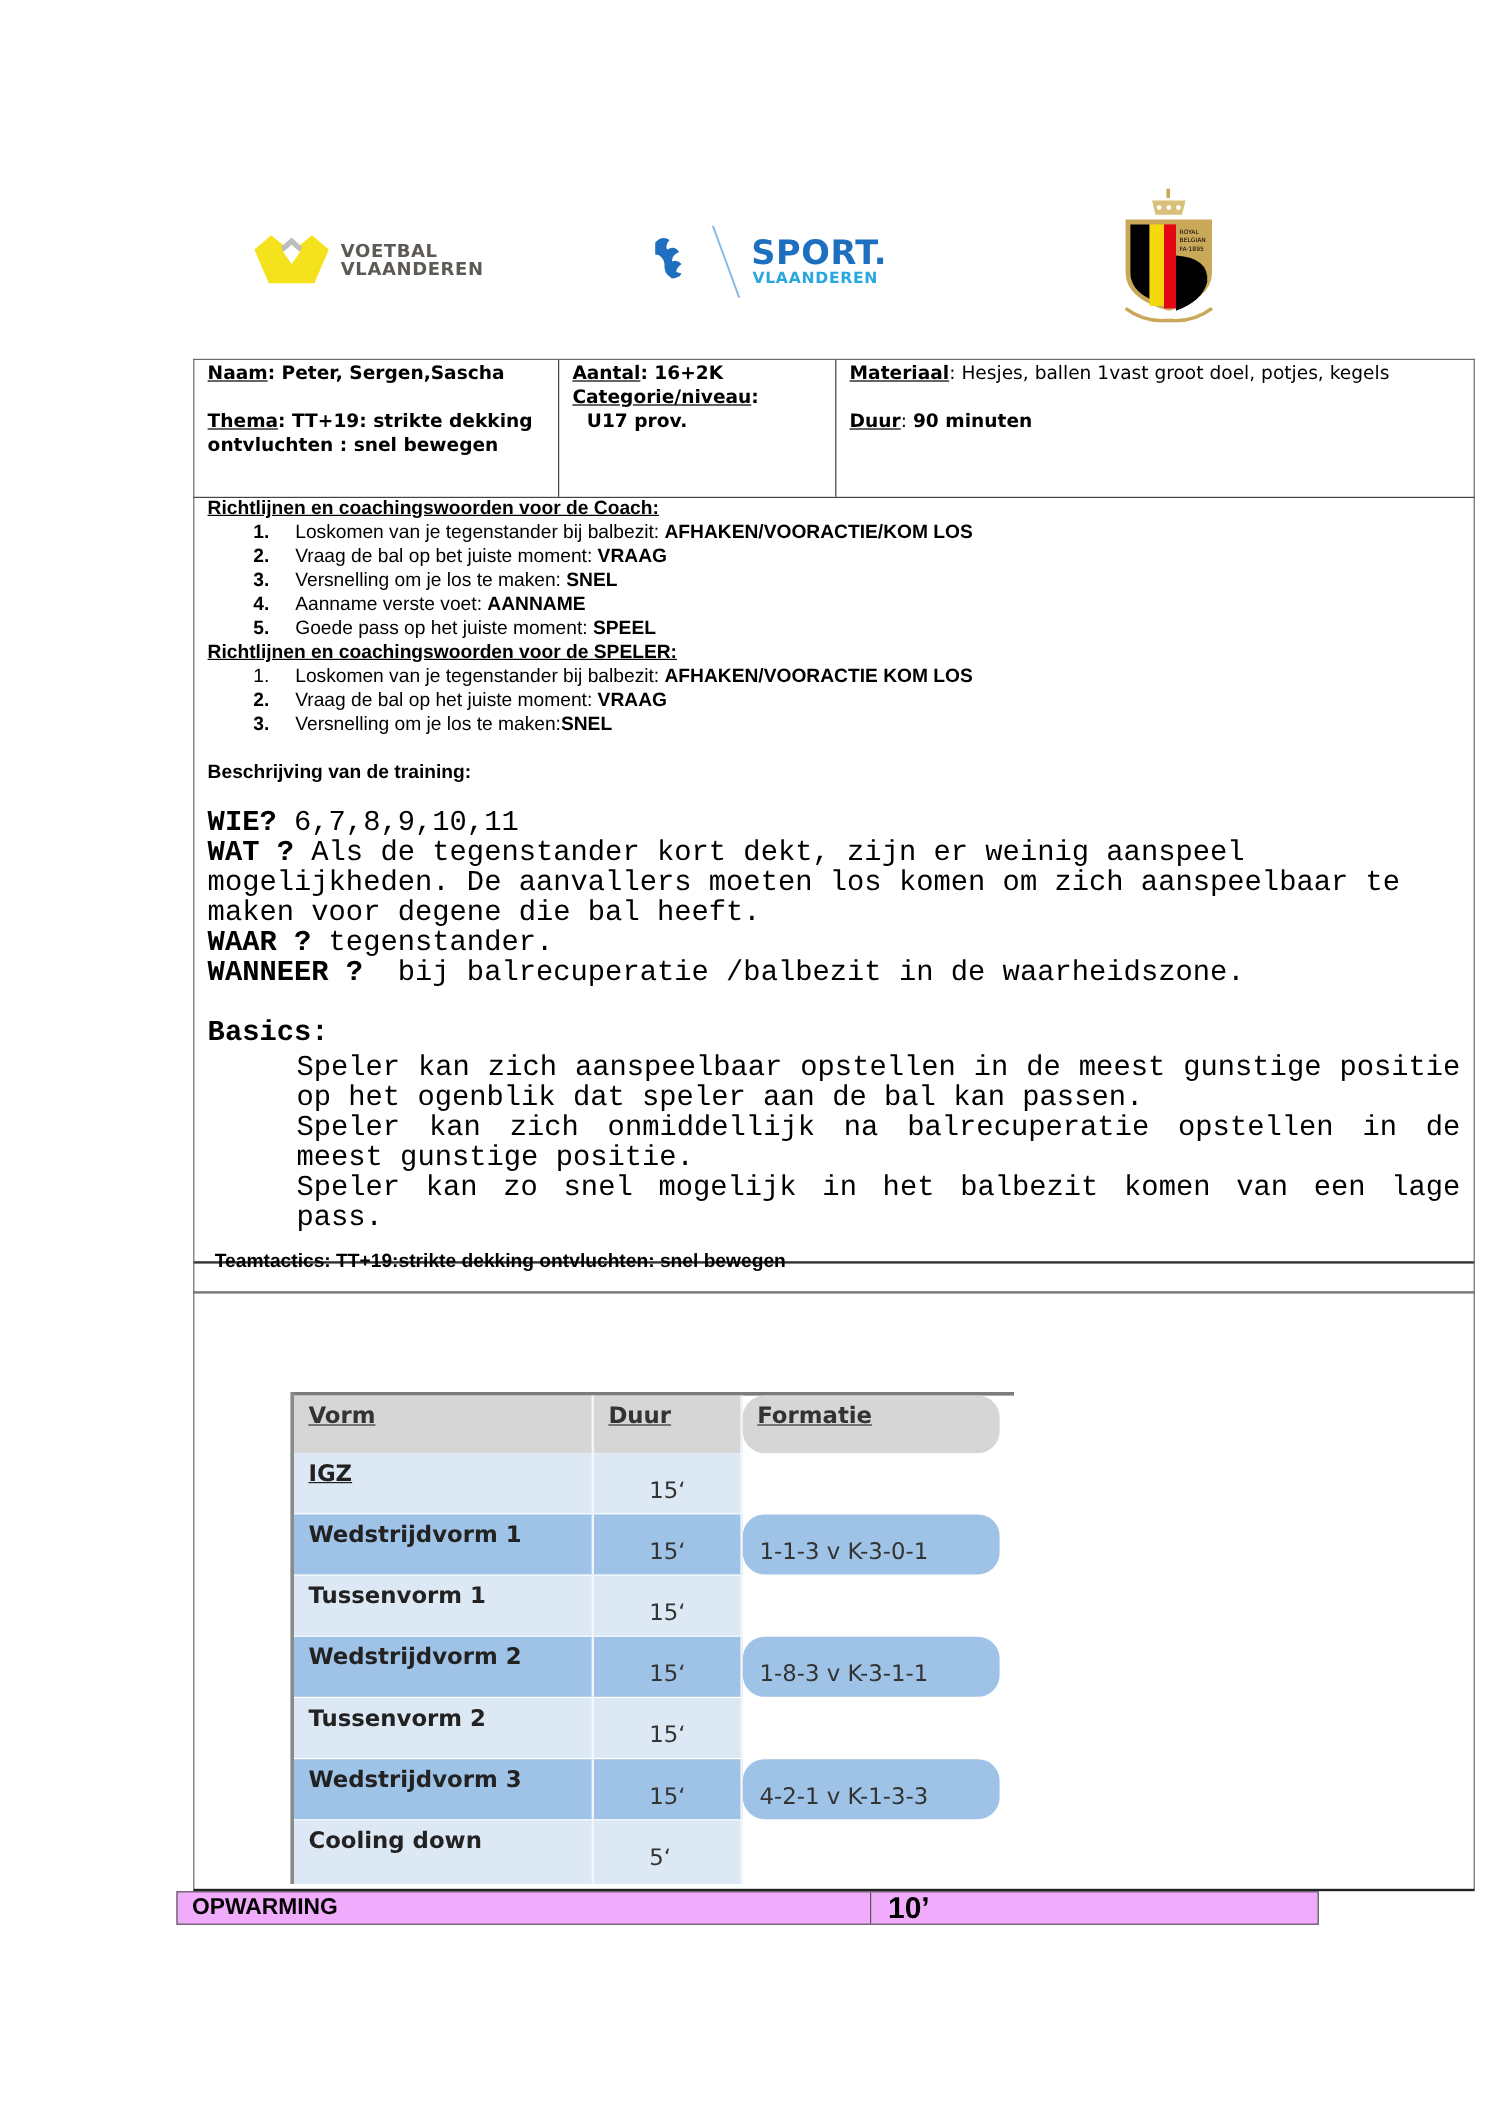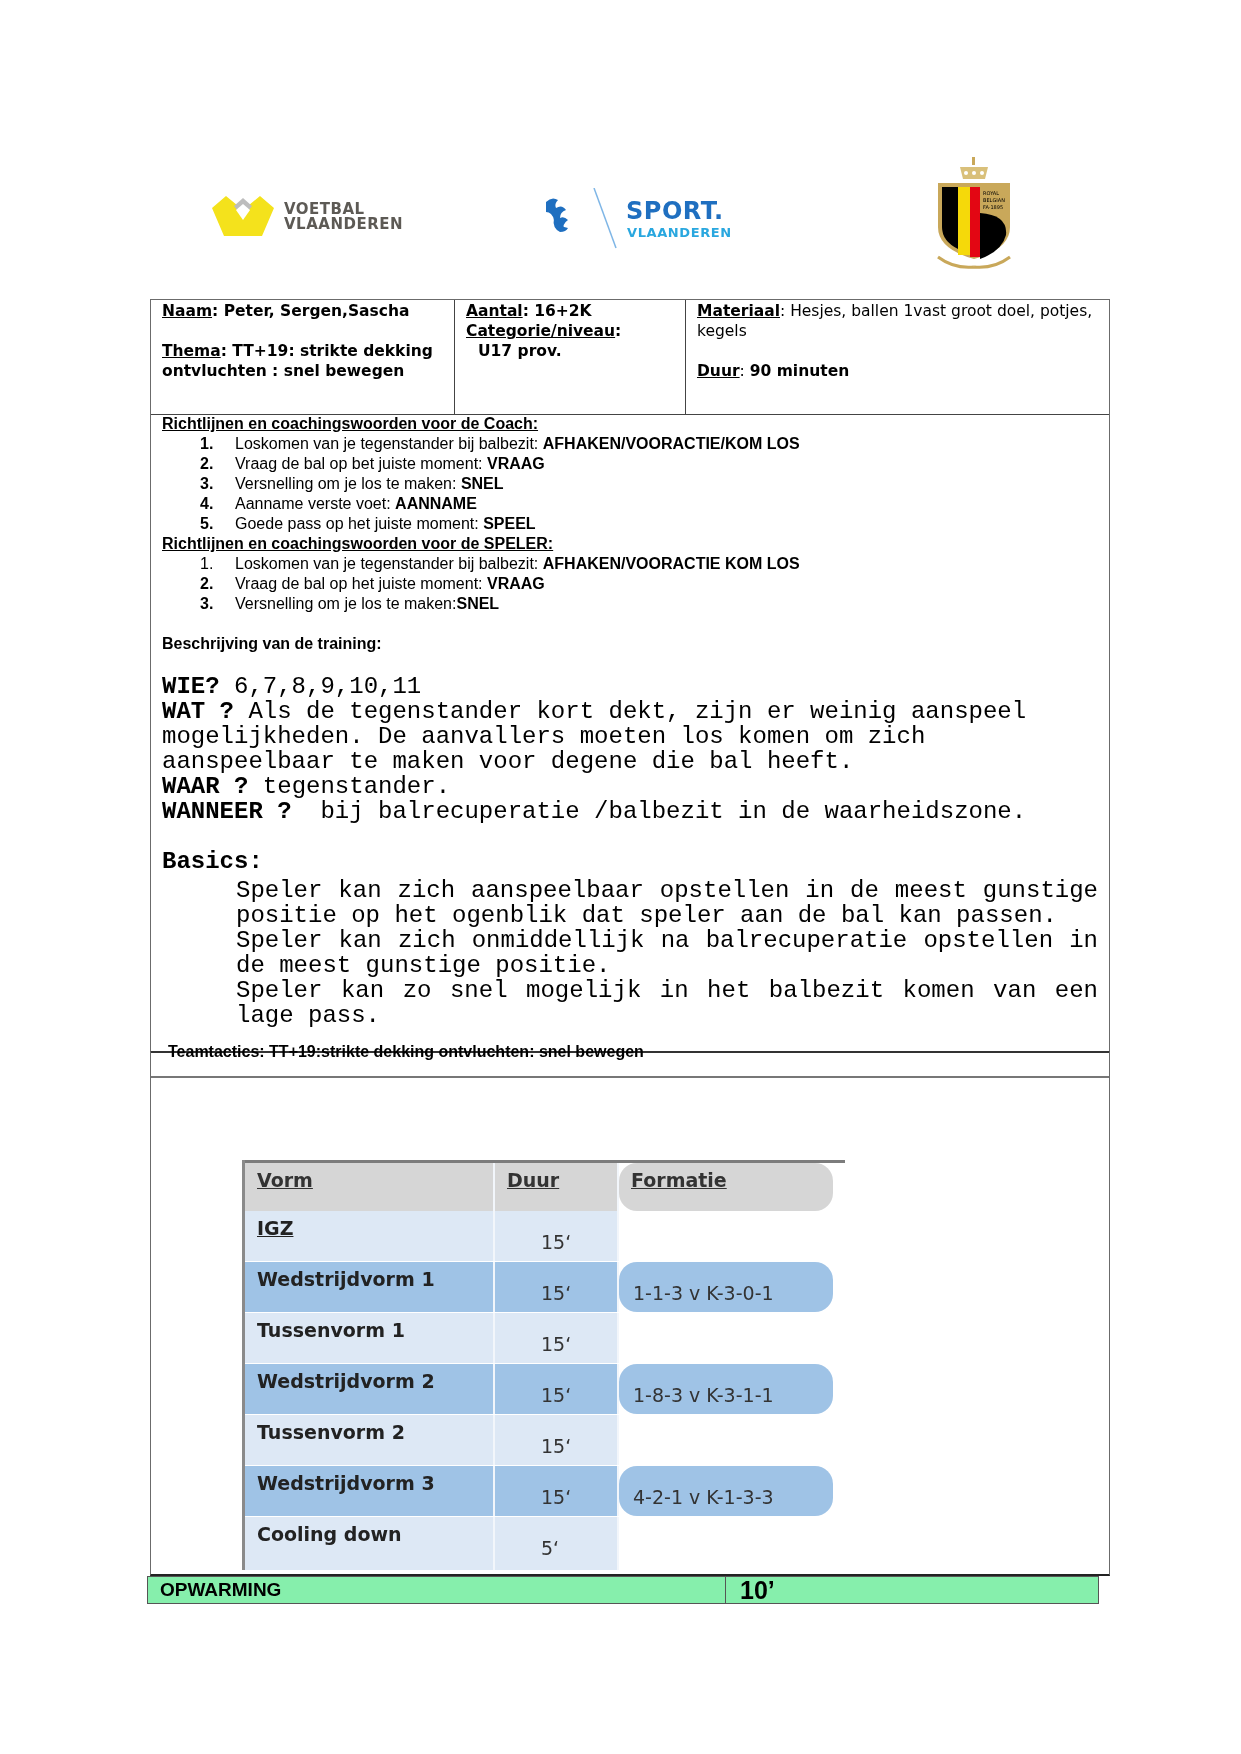--- a/index.html
+++ b/index.html
@@ -6,27 +6,27 @@
   body { width: 1241px; height: 1754px; position: relative; overflow: hidden;
          font-family: "DejaVu Sans", sans-serif; color: #000; }
 
   
   .logo { position: absolute; }
   #logo-vv { left: 212px; top: 196px; width: 230px; height: 42px; }
   #logo-sv { left: 540px; top: 188px; width: 260px; height: 62px; }
   #logo-rbfa { left: 928px; top: 157px; width: 92px; height: 112px; }
   .vv-text { position: absolute; left: 72px; top: 6px; font-family: "DejaVu Sans", sans-serif;
              font-weight: bold; font-size: 15px; line-height: 15px; color: #5d5a55; letter-spacing: 0.5px; }
-  .sv-sport { position: absolute; left: 86px; top: 9px; font-weight: bold; font-size: 24px;
+  .sv-sport { position: absolute; left: 86px; top: 9px; font-weight: bold; font-size: 28px;
               line-height: 28px; color: #1f6fc0; letter-spacing: 0.5px; }
   .sv-vl { position: absolute; left: 87px; top: 38px; font-weight: bold; font-size: 13px;
            line-height: 13px; color: #29a7df; letter-spacing: 0.6px; }
 
   
-  .frame { position: absolute; left: 150px; width: 960px; box-sizing: border-box;
+  .frame { position: absolute; left: 161px; width: 1068px; box-sizing: border-box;
            border: 1.5px solid #6b6b6b; }
   .row1 { top: 299px; height: 116px; border-bottom: 1px solid #444; }
   .row2 { top: 414px; height: 639px; border-top: none; border-bottom: 2px solid #333; }
   .row3 { top: 1052px; height: 26px; border-top: none; border-bottom: 2px solid #777; }
   .row4 { top: 1077px; height: 499px; border-top: none; border-bottom: 2px solid #222; }
 
   .cell { position: absolute; top: 0; bottom: 0; box-sizing: border-box; padding: 1px 11px; }
   .c1 { left: 0; width: 304px; border-right: 1.5px solid #444; }
   .c2 { left: 304px; width: 231px; border-right: 1.5px solid #444; }
   .c3 { left: 535px; right: 0; }
@@ -56,21 +56,21 @@
   .sc.d span { position: absolute; left: 46px; top: 20px; }
   .sc.f { width: 214px; color: #333; border-radius: 18px; }
   .sc.f span { position: absolute; left: 14px; top: 20px; }
   .hdr .sc { background: #d6d6d6; font-weight: bold; color: #333; text-decoration: underline; }
   .hdr { border-top: 3px solid #7c7c7c; }
   .light .sc.v, .light .sc.d { background: #dde8f5; }
   .dark .sc { background: #9fc3e6; }
 
   
   .opw { position: absolute; left: 147px; top: 1576px; width: 952px; height: 28px; box-sizing: border-box;
-         background: #86efac; border: 1.5px solid #555; display: flex; font-family: "Liberation Sans", sans-serif; }
+         background: #f0abfc; border: 1.5px solid #555; display: flex; font-family: "Liberation Sans", sans-serif; }
   .opw .a { width: 565px; border-right: 1.5px solid #555; padding-left: 12px; font-weight: bold; font-size: 19px; line-height: 26px; }
   .opw .bb { padding-left: 14px; font-weight: bold; font-size: 25px; line-height: 26px; }
 </style>
 </head>
 <body>
 
 <div class="logo" id="logo-vv">
   <svg width="62" height="42" viewBox="0 0 62 42">
     <polygon points="0,12 14,0 31,14 48,0 62,12 50,40 12,40" fill="#f4e21c"></polygon>
     <polygon points="22,10 31,2 40,10 31,22" fill="#bdbdbd"></polygon>

